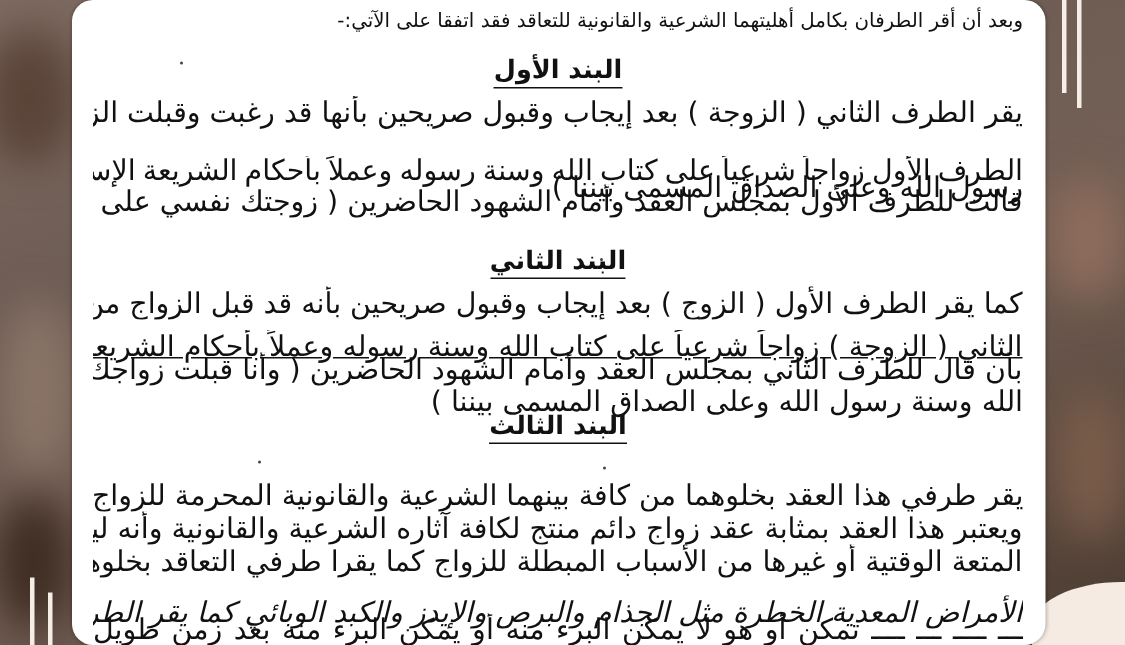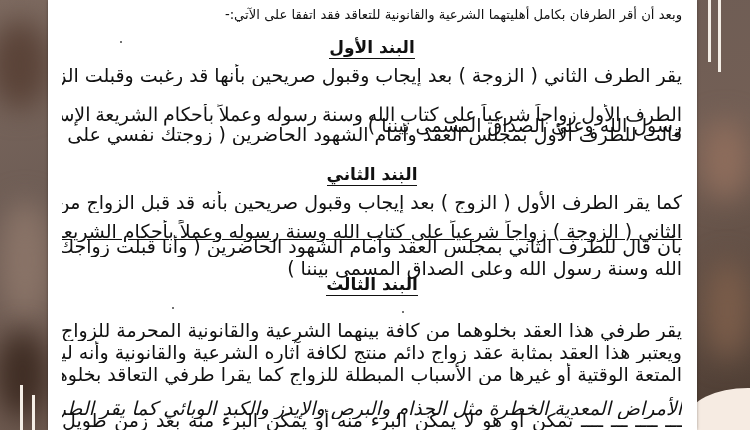--- a/index.html
+++ b/index.html
@@ -4,21 +4,21 @@
 <style>
   html, body { margin:0; padding:0; }
   body {
     width:750px; height:430px; overflow:hidden; position:relative;
     background: linear-gradient(160deg, #7d6a60 0%, #6e5d55 30%, #735f55 55%, #5e4c42 80%, #4a3a30 100%);
     font-family: "DejaVu Sans", "Liberation Sans", sans-serif;
   }
   .bg-blotch { position:absolute; border-radius:50%; filter: blur(14px); }
   .paper {
     position:absolute; left:48px; top:0; width:649px; height:430px;
-    background:#ffffff; box-shadow: 0 0 3px rgba(0,0,0,0.35);
+    background:#ffffff; box-shadow: 0 0 3px rgba(0,0,0,0.35); border-radius: 14px;
   }
   .deco-line { position:absolute; background:#f4eee6; width:3px; }
   .cream-corner {
     position:absolute; right:0; bottom:0; width:62px; height:42px;
     background:#f6ebe2; border-top-left-radius: 60px 30px;
   }
   .content {
     position:absolute; left:62px; top:0; width:620px;
     direction:rtl; text-align:justify; color:#111;
   }

